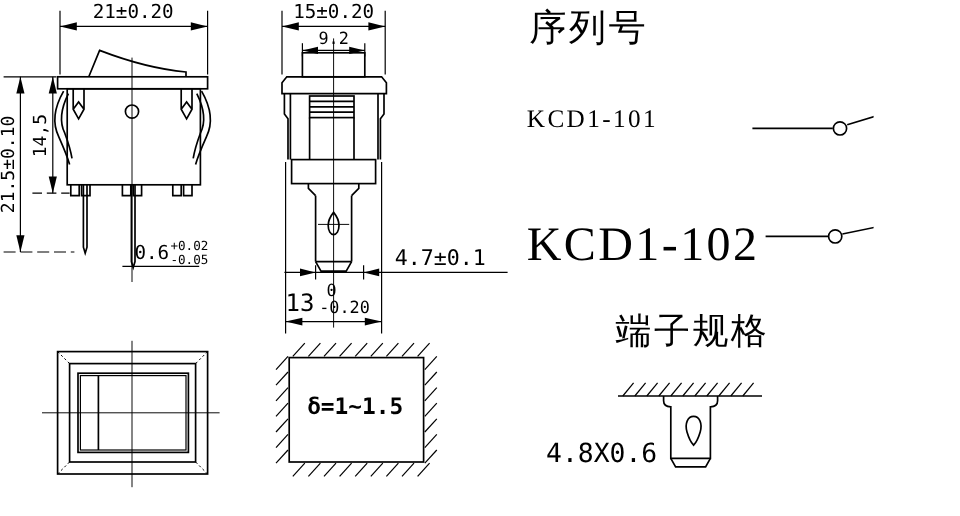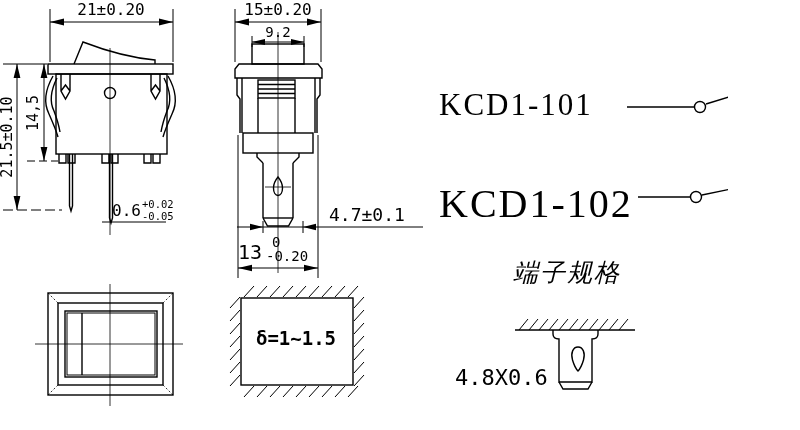--- a/index.html
+++ b/index.html
@@ -132,22 +132,23 @@
       <line class="thin" x1="96" y1="135" x2="96" y2="278"></line>
       <line class="thin" x1="16" y1="268" x2="96" y2="268"></line>
       <polygon class="arr" points="16,268 30,264.8 30,271.2"></polygon>
       <polygon class="arr" points="96,268 82,264.8 82,271.2"></polygon>
       <text x="16" y="259" font-size="20">13</text>
       <text x="50" y="247" font-size="14">0</text>
       <text x="44" y="261" font-size="14">-0.20</text>
     </g>
   </svg>
 
-
-  <div class="abs model" style="left:439px;top:87px;font-size:31px;letter-spacing:2px;text-align:center;">KCD1-101</div>
+  <div class="abs cjk" style="left:441px;top:2px;font-size:31px;letter-spacing:2px;">序列号</div>
+
+  <div class="abs model" style="left:439px;top:87px;font-size:21px;letter-spacing:2px;text-align:center;">KCD1-101</div>
   <svg class="abs" style="left:622px;top:80px" width="178" height="42" viewBox="0 0 178 42">
     <line class="ln" x1="5" y1="27" x2="72" y2="27"></line>
     <circle class="ln" cx="78" cy="27" r="5.5"></circle>
     <line class="ln" x1="84" y1="24" x2="136" y2="8"></line>
     <circle class="ln" cx="122" cy="27" r="5.5"></circle>
     <line class="ln" x1="128" y1="27" x2="174" y2="27"></line>
   </svg>
 
   <div class="abs model" style="left:439px;top:180px;font-size:40px;letter-spacing:2px;">KCD1-102</div>
   <svg class="abs" style="left:622px;top:158px" width="178" height="72" viewBox="0 0 178 72">
@@ -206,21 +207,21 @@
         <line x1="126" y1="41" x2="136" y2="30"></line>
       <line x1="126" y1="54" x2="136" y2="43"></line>
         <line x1="126" y1="67" x2="136" y2="56"></line>
       <line x1="126" y1="80" x2="136" y2="69"></line>
         <line x1="126" y1="93" x2="136" y2="82"></line>
       <line x1="126" y1="106" x2="136" y2="95"></line>
     </g>
     <text x="68" y="65" font-size="19" font-weight="bold" text-anchor="middle">δ=1~1.5</text>
   </svg>
 
-  <div class="abs cjk" style="left:513px;top:256px;font-size:25px;letter-spacing:2px;font-style:italic;">端子规格</div>
+  <div class="abs cjk" style="left:513px;top:256px;font-size:30px;letter-spacing:2px;">端子规格</div>
   <svg class="abs" style="left:445px;top:298px" width="210" height="127" viewBox="0 0 210 127">
     <line class="ln" x1="70" y1="32" x2="190" y2="32"></line>
     <g class="thin">
       <line x1="74" y1="32" x2="83" y2="21"></line>
         <line x1="84" y1="32" x2="93" y2="21"></line>
       <line x1="94" y1="32" x2="103" y2="21"></line>
         <line x1="104" y1="32" x2="113" y2="21"></line>
       <line x1="114" y1="32" x2="123" y2="21"></line>
         <line x1="124" y1="32" x2="133" y2="21"></line>
       <line x1="134" y1="32" x2="143" y2="21"></line>

